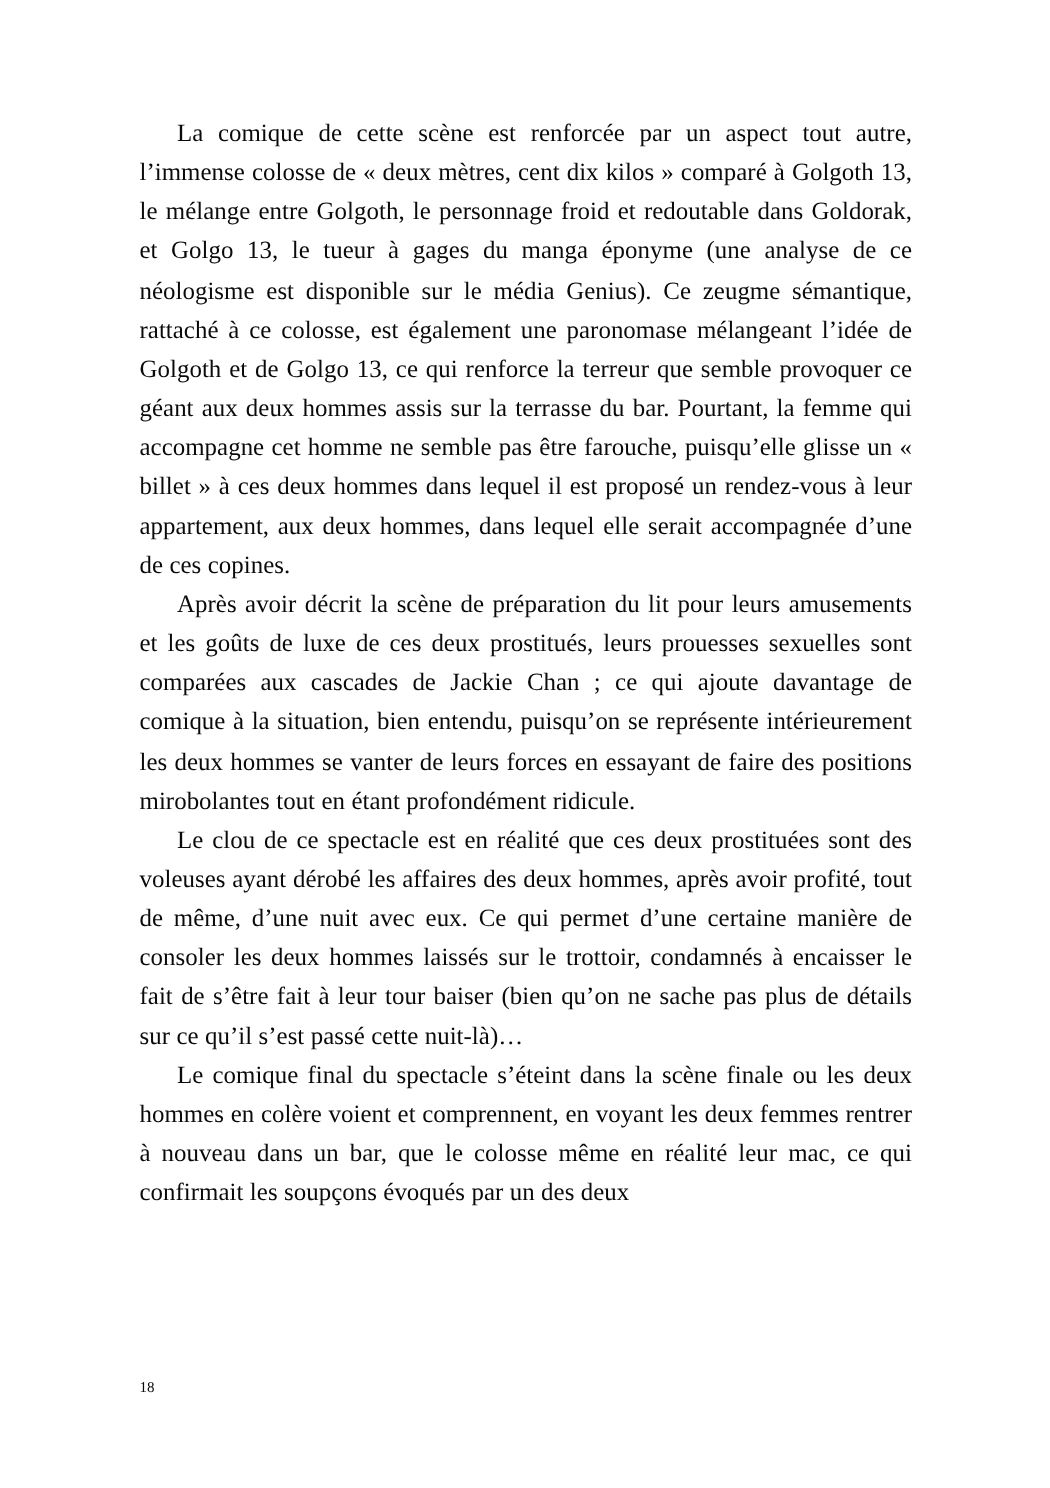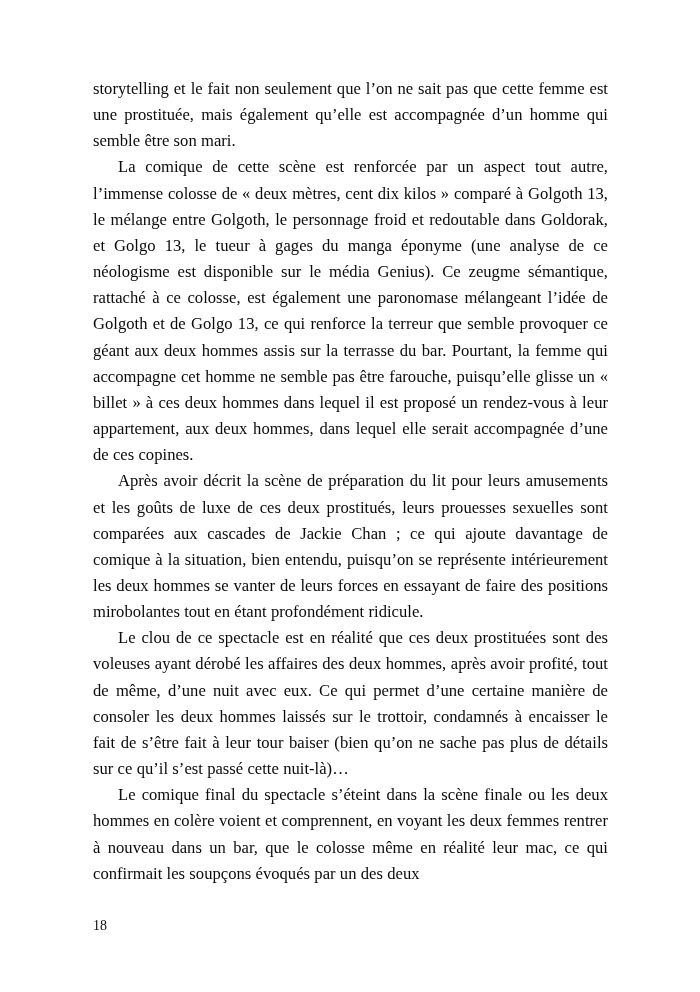--- a/index.html
+++ b/index.html
@@ -39,33 +39,32 @@
     word-spacing: 0.1px;
     letter-spacing: 0.02px;
   }
   .para.first {
     text-indent: 0;
   }
   .page-number {
     position: absolute;
     left: 93px;
     top: 916px;
-    font-size: 14px;
+    font-size: 10px;
     line-height: 20px;
     font-family: "Liberation Serif", "DejaVu Serif", serif;
     color: #0a0a0a;
   }
 </style>
 </head>
 <body>
 
 <div class="page">
 
   <div class="text-block">
-    <p class="para first">storytelling et le fait non seulement que l’on ne sait pas que cette femme est une prostituée, mais également qu’elle est accompagnée d’un homme qui semble être son mari.</p>
     <p class="para">La comique de cette scène est renforcée par un aspect tout autre, l’immense colosse de « deux mètres, cent dix kilos » comparé à Golgoth 13, le mélange entre Golgoth, le personnage froid et redoutable dans Goldorak, et Golgo 13, le tueur à gages du manga éponyme (une analyse de ce néologisme est disponible sur le média Genius). Ce zeugme sémantique, rattaché à ce colosse, est également une paronomase mélangeant l’idée de Golgoth et de Golgo 13, ce qui renforce la terreur que semble provoquer ce géant aux deux hommes assis sur la terrasse du bar. Pourtant, la femme qui accompagne cet homme ne semble pas être farouche, puisqu’elle glisse un « billet » à ces deux hommes dans lequel il est proposé un rendez-vous à leur appartement, aux deux hommes, dans lequel elle serait accompagnée d’une de ces copines.</p>
     <p class="para">Après avoir décrit la scène de préparation du lit pour leurs amusements et les goûts de luxe de ces deux prostitués, leurs prouesses sexuelles sont comparées aux cascades de Jackie Chan ; ce qui ajoute davantage de comique à la situation, bien entendu, puisqu’on se représente intérieurement les deux hommes se vanter de leurs forces en essayant de faire des positions mirobolantes tout en étant profondément ridicule.</p>
     <p class="para">Le clou de ce spectacle est en réalité que ces deux prostituées sont des voleuses ayant dérobé les affaires des deux hommes, après avoir profité, tout de même, d’une nuit avec eux. Ce qui permet d’une certaine manière de consoler les deux hommes laissés sur le trottoir, condamnés à encaisser le fait de s’être fait à leur tour baiser (bien qu’on ne sache pas plus de détails sur ce qu’il s’est passé cette nuit-là)…</p>
     <p class="para">Le comique final du spectacle s’éteint dans la scène finale ou les deux hommes en colère voient et comprennent, en voyant les deux femmes rentrer à nouveau dans un bar, que le colosse même en réalité leur mac, ce qui confirmait les soupçons évoqués par un des deux</p>
   </div>
 
   <div class="page-number">18</div>
 
 </div>
 

